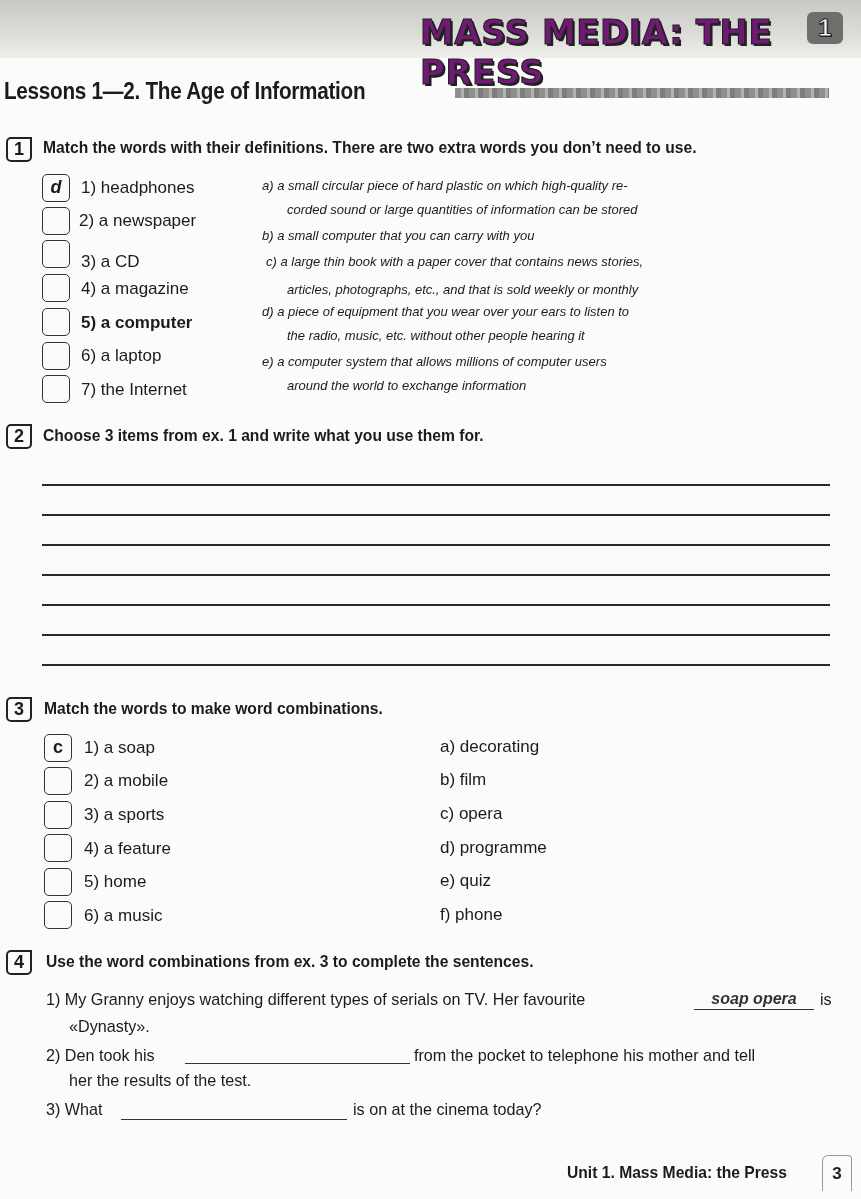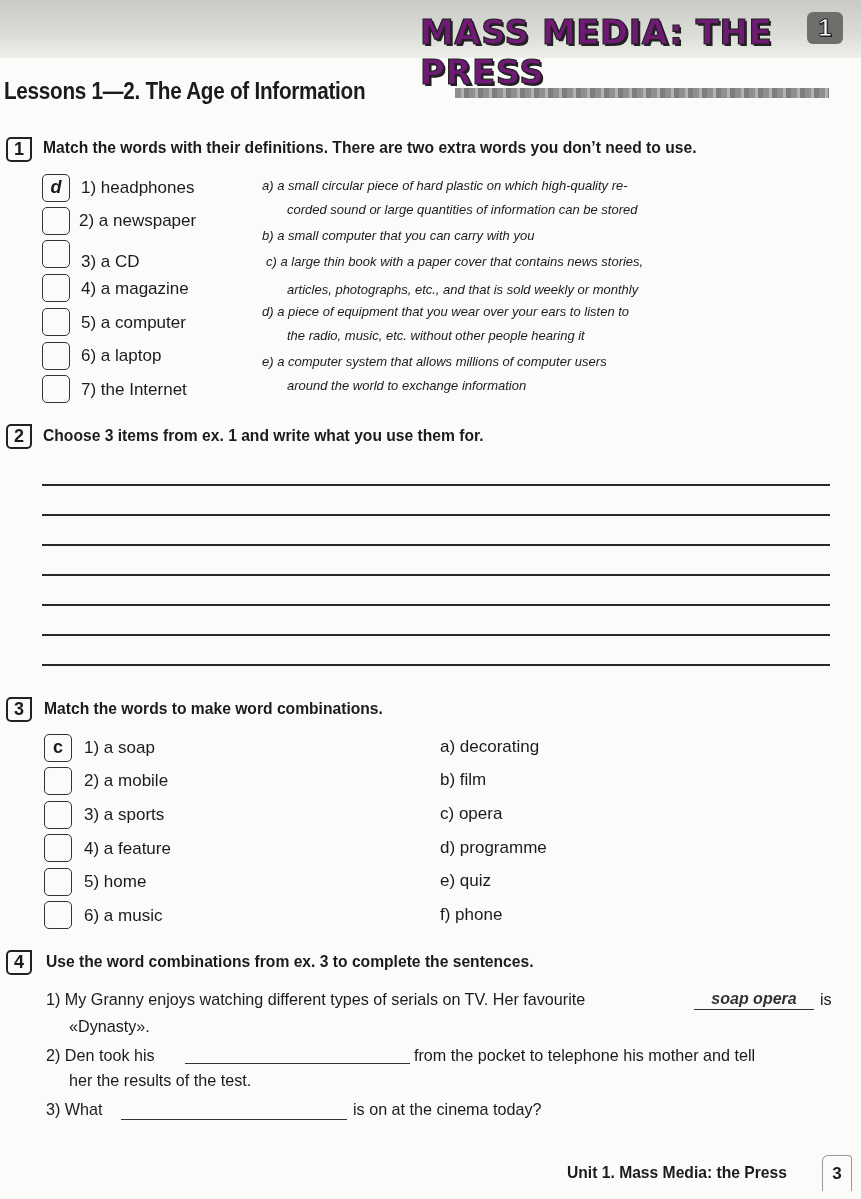--- a/index.html
+++ b/index.html
@@ -38,21 +38,21 @@
 <div>
   <div class="abs box" style="left:42px;top:174px;">d</div>
   <div class="abs item" style="left:81px;top:178px;">1) headphones</div>
   <div class="abs box" style="left:42px;top:207px;"></div>
   <div class="abs item" style="left:79px;top:211px;">2) a newspaper</div>
   <div class="abs box" style="left:42px;top:240px;"></div>
   <div class="abs item" style="left:81px;top:252px;">3) a CD</div>
   <div class="abs box" style="left:42px;top:274px;"></div>
   <div class="abs item" style="left:81px;top:279px;text-align:center;">4) a magazine</div>
   <div class="abs box" style="left:42px;top:308px;"></div>
-  <div class="abs item" style="left:81px;top:313px;">5) a computer</div>
+  <div class="abs item" style="left:81px;top:313px;font-weight:bold;">5) a computer</div>
   <div class="abs box" style="left:42px;top:342px;"></div>
   <div class="abs item" style="left:81px;top:346px;">6) a laptop</div>
   <div class="abs box" style="left:42px;top:375px;"></div>
   <div class="abs item" style="left:81px;top:380px;">7) the Internet</div>
 </div>
 
 <div>
   <div class="abs def" style="left:262px;top:178px;">a) a small circular piece of hard plastic on which high-quality re-</div>
   <div class="abs def" style="left:287px;top:202px;">corded sound or large quantities of information can be stored</div>
   <div class="abs def" style="left:262px;top:228px;">b) a small computer that you can carry with you</div>

